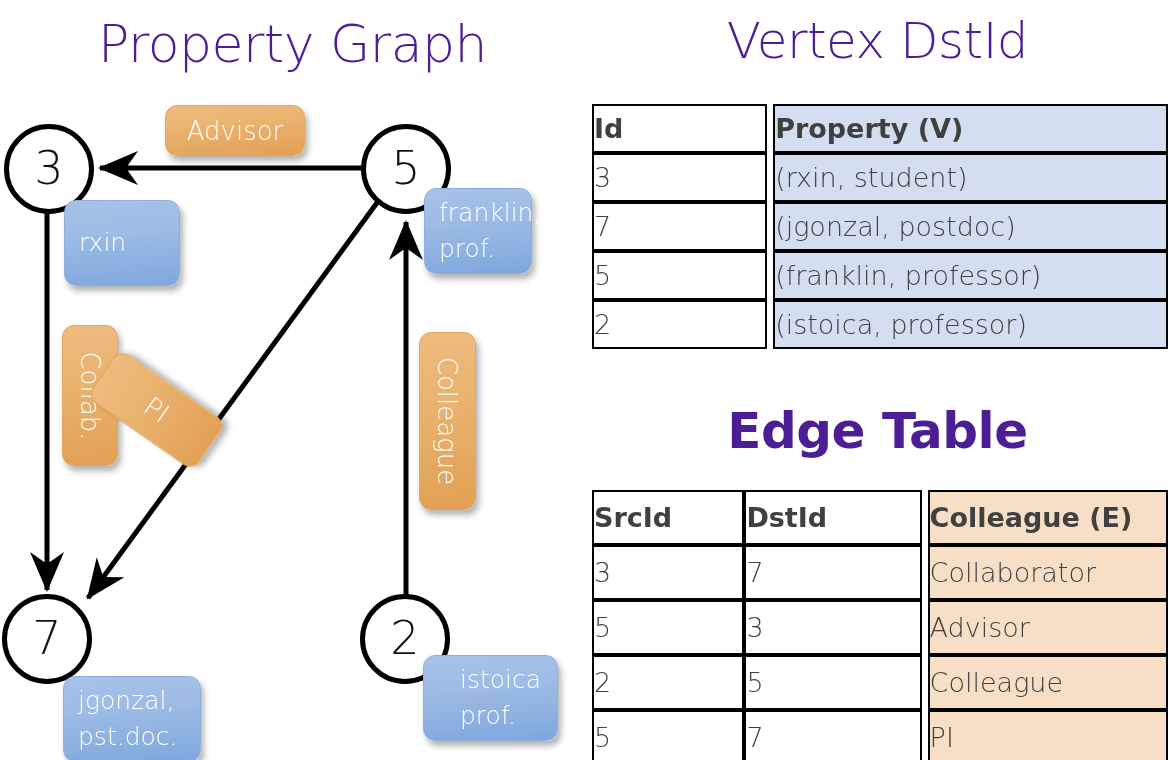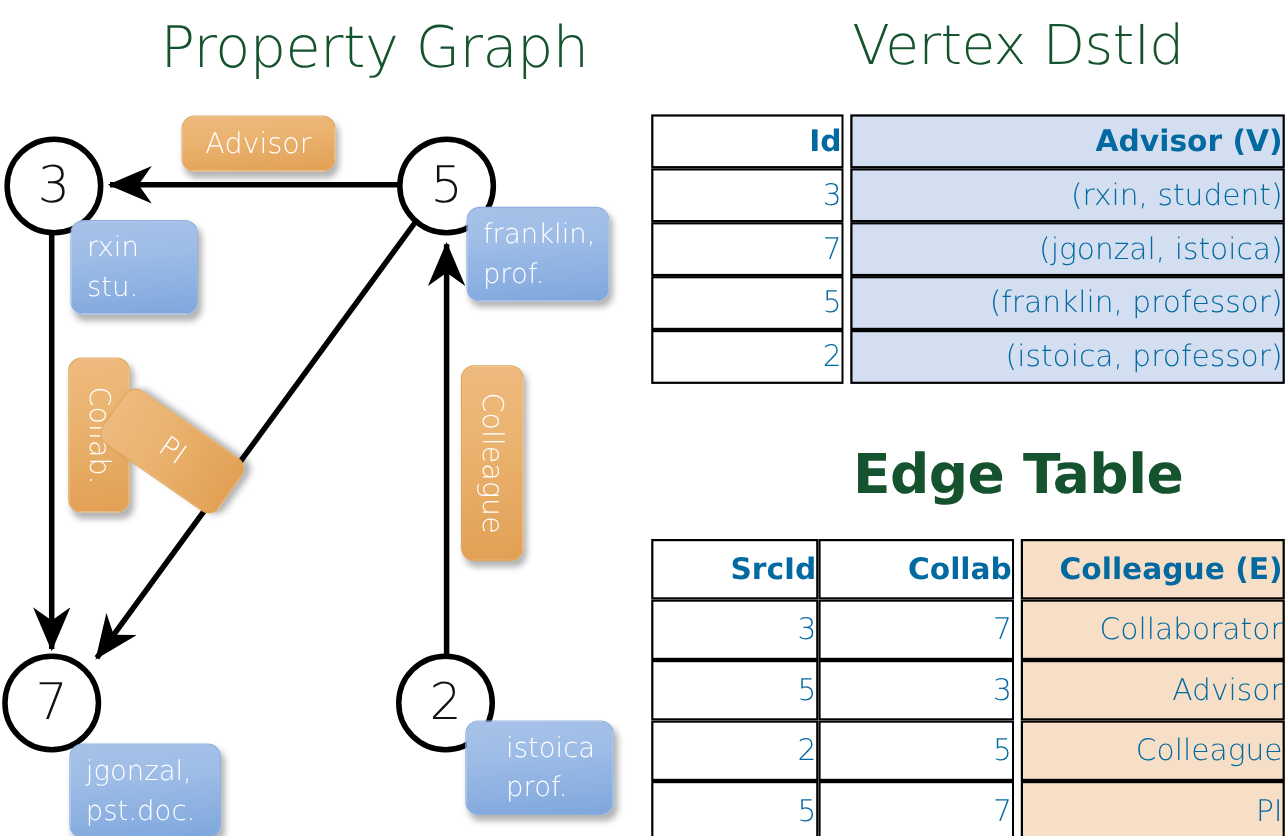--- a/index.html
+++ b/index.html
@@ -7,25 +7,24 @@
     width:1170px;height:760px;background:#ffffff;
     font-family:"Liberation Sans", sans-serif;
     overflow:hidden;position:relative;
   }
   .stage{position:absolute;left:0;top:0;width:1170px;height:760px;}
 
   
   .title{
     position:absolute;
     font-weight:300;
-    color:#14532d;
+    color:#4c1d95;
     letter-spacing:-0.5px;
     white-space:nowrap;
     font-family:"DejaVu Sans", sans-serif;
-    padding-left:48px;
   }
   #title-property-graph{left:0;top:14px;width:585px;text-align:center;font-size:52px;}
   #title-vertex-table{left:585px;top:12px;width:585px;text-align:center;font-size:50px;}
   #title-edge-table{left:585px;top:402px;width:585px;text-align:center;font-size:50px;font-weight:bold;}
 
   
   #graph-panel{position:absolute;left:0;top:0;width:585px;height:760px;}
   #graph-svg{position:absolute;left:0;top:0;}
 
   .node-circle{
@@ -78,24 +77,24 @@
   
   .tbl{
     position:absolute;
     border-collapse:separate;
     border-spacing:0;
     font-family:"DejaVu Sans", sans-serif;
     font-weight:300;
   }
   .tbl td{
     border:2px solid #000;
-    text-align:right;
+    text-align:left;
     vertical-align:middle;
     font-size:27px;
-    color:#0369a1;
+    color:#404040;
     padding:0;
     background:#fff;
   }
   .tbl td.hdr{font-weight:700;font-size:27px;}
   .tbl td.gapcol{
     border:none;background:#fff;width:6px;min-width:6px;padding:0;
   }
   .v-prop{background:#d3def0 !important;}
   .e-prop{background:#f6dfc6 !important;}
 
@@ -145,24 +144,23 @@
     </div>
     <div class="node-circle" style="left:2px;top:594px;width:90px;height:90px;">
       <span>7</span>
     </div>
     <div class="node-circle" style="left:360px;top:594px;width:90px;height:90px;">
       <span>2</span>
     </div>
 
     <div class="prop-box prop-blue" style="left:64px;top:200px;width:116px;height:86px;">
       <div>rxin</div>
-      <div>stu.</div>
-    </div>
-
-    <div class="prop-box prop-blue" style="left:424px;top:188px;width:130px;height:86px;">
+    </div>
+
+    <div class="prop-box prop-blue" style="left:424px;top:188px;width:108px;height:86px;">
       <div>franklin,</div>
       <div>prof.</div>
     </div>
 
     <div class="prop-box prop-blue" style="left:63px;top:676px;width:138px;height:86px;">
       <div>jgonzal,</div>
       <div>pst.doc.</div>
     </div>
 
     <div class="prop-box prop-blue" style="left:423px;top:655px;width:135px;height:86px;padding-left:36px;">
@@ -186,50 +184,50 @@
       <span class="lbl">Colleague</span>
     </div>
 
   </div>
 
   <table class="tbl" id="vertex-table">
     <tbody>
       <tr>
         <td class="c-id hdr">Id</td>
         <td class="gapcol"></td>
-        <td class="c-prop hdr v-prop">Advisor (V)</td>
+        <td class="c-prop hdr v-prop">Property (V)</td>
       </tr>
       <tr>
         <td class="c-id">3</td>
         <td class="gapcol"></td>
         <td class="c-prop v-prop">(rxin, student)</td>
       </tr>
       <tr>
         <td class="c-id">7</td>
         <td class="gapcol"></td>
-        <td class="c-prop v-prop">(jgonzal, istoica)</td>
+        <td class="c-prop v-prop">(jgonzal, postdoc)</td>
       </tr>
       <tr>
         <td class="c-id">5</td>
         <td class="gapcol"></td>
         <td class="c-prop v-prop">(franklin, professor)</td>
       </tr>
       <tr>
         <td class="c-id">2</td>
         <td class="gapcol"></td>
         <td class="c-prop v-prop">(istoica, professor)</td>
       </tr>
     </tbody>
   </table>
 
   <table class="tbl" id="edge-table">
     <tbody>
       <tr>
         <td class="c-src hdr">SrcId</td>
-        <td class="c-dst hdr">Collab</td>
+        <td class="c-dst hdr">DstId</td>
         <td class="gapcol"></td>
         <td class="c-eprop hdr e-prop">Colleague (E)</td>
       </tr>
       <tr>
         <td class="c-src">3</td>
         <td class="c-dst">7</td>
         <td class="gapcol"></td>
         <td class="c-eprop e-prop">Collaborator</td>
       </tr>
       <tr>

